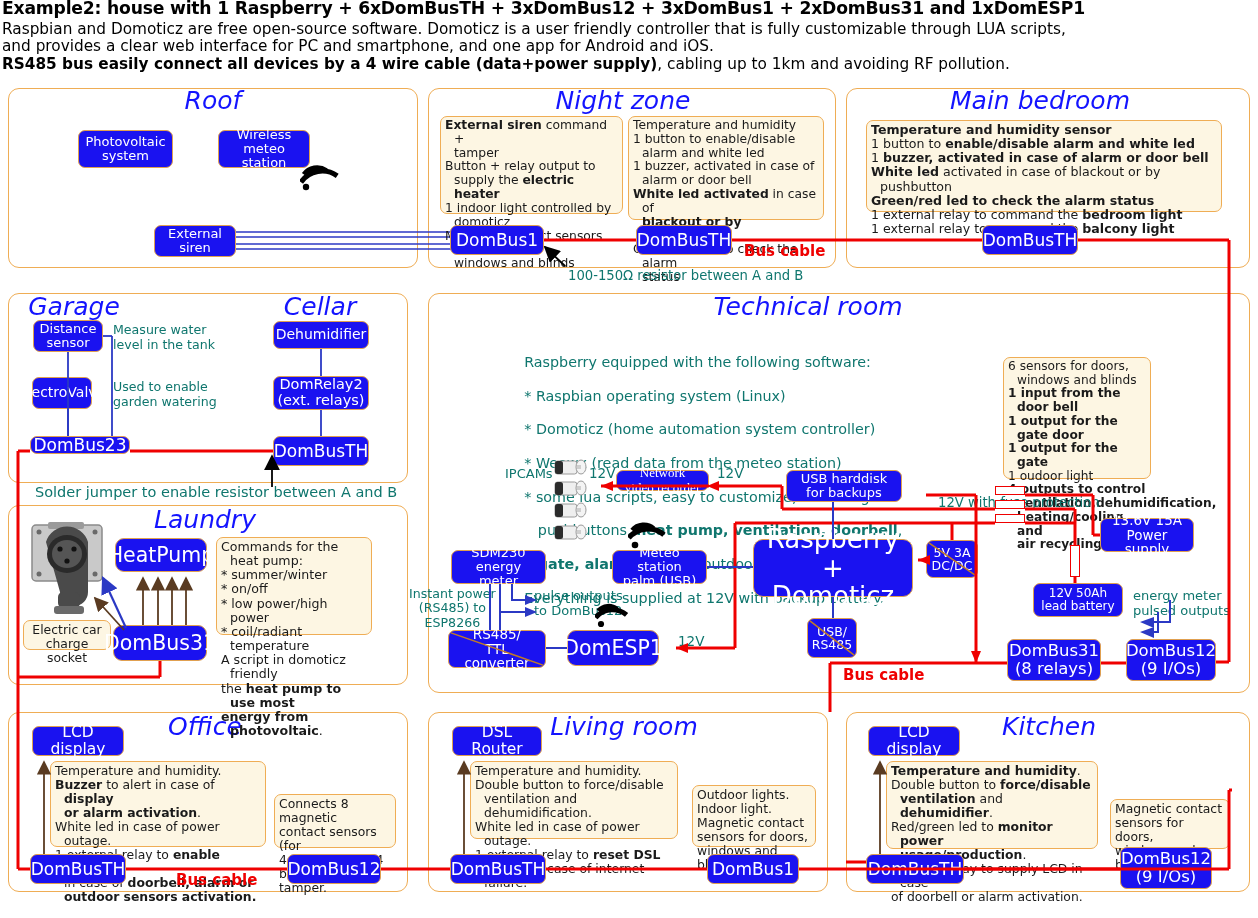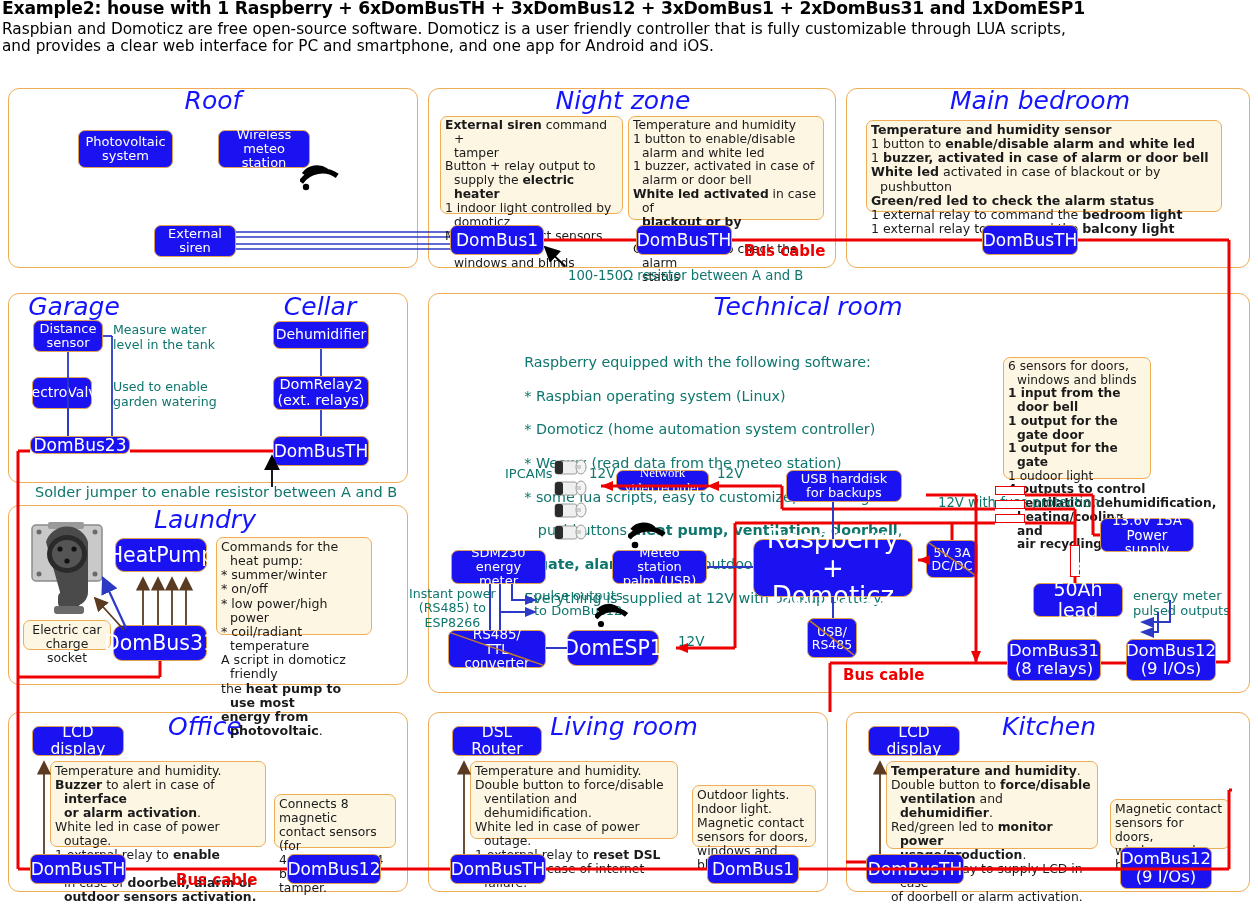--- a/index.html
+++ b/index.html
@@ -107,20 +107,21 @@
   .socket { position: absolute; z-index: 6; }
 </style>
 </head>
 <body>
 
 <div id="root">
 
   <div class="hdr-title">Example2: house with 1 Raspberry + 6xDomBusTH + 3xDomBus12 + 3xDomBus1 + 2xDomBus31 and 1xDomESP1</div>
   <div class="hdr-l1">Raspbian and Domoticz are free open-source software. Domoticz is a user friendly controller that is fully customizable through LUA scripts,</div>
   <div class="hdr-l2">and provides a clear web interface for PC and smartphone, and one app for Android and iOS.</div>
+  <div class="hdr-l3"><b>RS485 bus easily connect all devices by a 4 wire cable (data+power supply)</b><span>, cabling up to 1km and avoiding RF pollution.</span></div>
 
   <svg class="ovb">
 
     <g stroke="#2b39c4" stroke-width="1.6" fill="none">
       <line x1="236" y1="232" x2="455" y2="232"></line>
       <line x1="236" y1="237" x2="455" y2="237"></line>
       <line x1="236" y1="244" x2="455" y2="244"></line>
       <line x1="236" y1="249" x2="455" y2="249"></line>
     </g>
   </svg>
@@ -356,21 +357,21 @@
         <line x1="2" y1="2" x2="50" y2="36" stroke="#c07a28" stroke-width="1.6"></line>
       </svg>
   </div>
 
   <div class="lbl" style="left:938px; top:496px; font-size:13.2px;">12V with fuse protection</div>
 
   <div class="dev" style="left:1100px; top:518px; width:94px; height:34px; font-size:13.5px;">
     <span style="white-space:pre-line">13.6V 15A
 Power supply</span>
   </div>
-  <div class="dev" style="left:1033px; top:583px; width:90px; height:34px; font-size:19px;">
+  <div class="dev" style="left:1033px; top:583px; width:90px; height:34px; font-size:12px;">
     <span style="white-space:pre-line">12V 50Ah
 lead battery</span>
   </div>
   <div class="lbl" style="left:1133px; top:589px; font-size:13px; line-height:1.15;">energy meter
 pulsed outputs</div>
 
   <div class="dev" style="left:1007px; top:639px; width:94px; height:42px; font-size:16.5px;">
     <span style="white-space:pre-line">DomBus31
 (8 relays)</span>
   </div>
@@ -427,21 +428,21 @@
   </div>
 
   <div class="panel" style="left:8px; top:712px; width:400px; height:180px;"></div>
   <div class="panel-title" style="left:205px; top:712px;">Office</div>
 
   <div class="dev" style="left:32px; top:726px; width:92px; height:30px; font-size:15.5px;">
     <span>LCD display</span>
   </div>
   <div class="note" style="left:50px; top:761px; width:216px; height:86px; font-size:12.4px;">
     <span class="ind">Temperature and humidity.</span>
-    <span class="ind"><b>Buzzer</b> to alert in case of <b>interface</b></span>
+    <span class="ind"><b>Buzzer</b> to alert in case of <b>display</b></span>
     <span class="ind2"><b>or alarm activation</b>.</span>
     <span class="ind">White led in case of power outage.</span>
     <span class="ind">1 external relay to <b>enable monitor</b></span>
     <span class="ind2">in case of <b>doorbell, alarm or</b></span>
     <span class="ind2"><b>outdoor sensors activation.</b></span>
   </div>
   <div class="note" style="left:274px; top:794px; width:122px; height:54px; font-size:12.4px;">
     <span style="white-space:pre-line">Connects 8 magnetic
 contact sensors (for
 4 windows and 4

